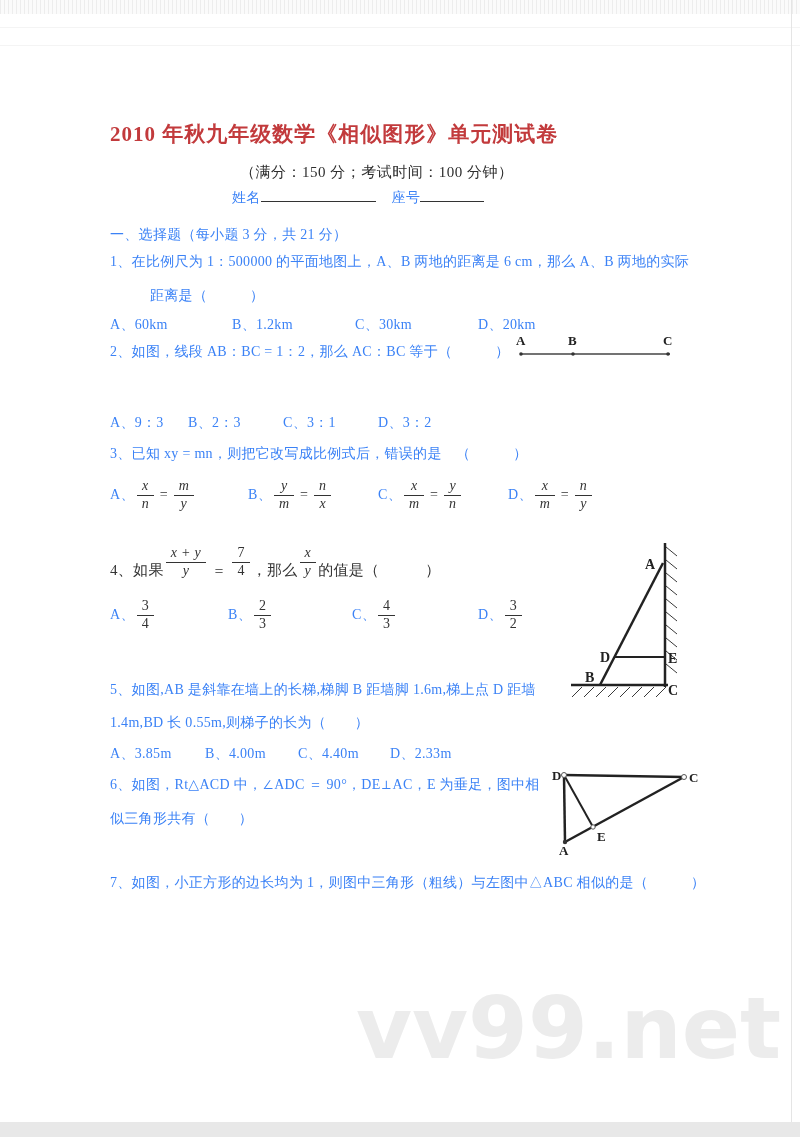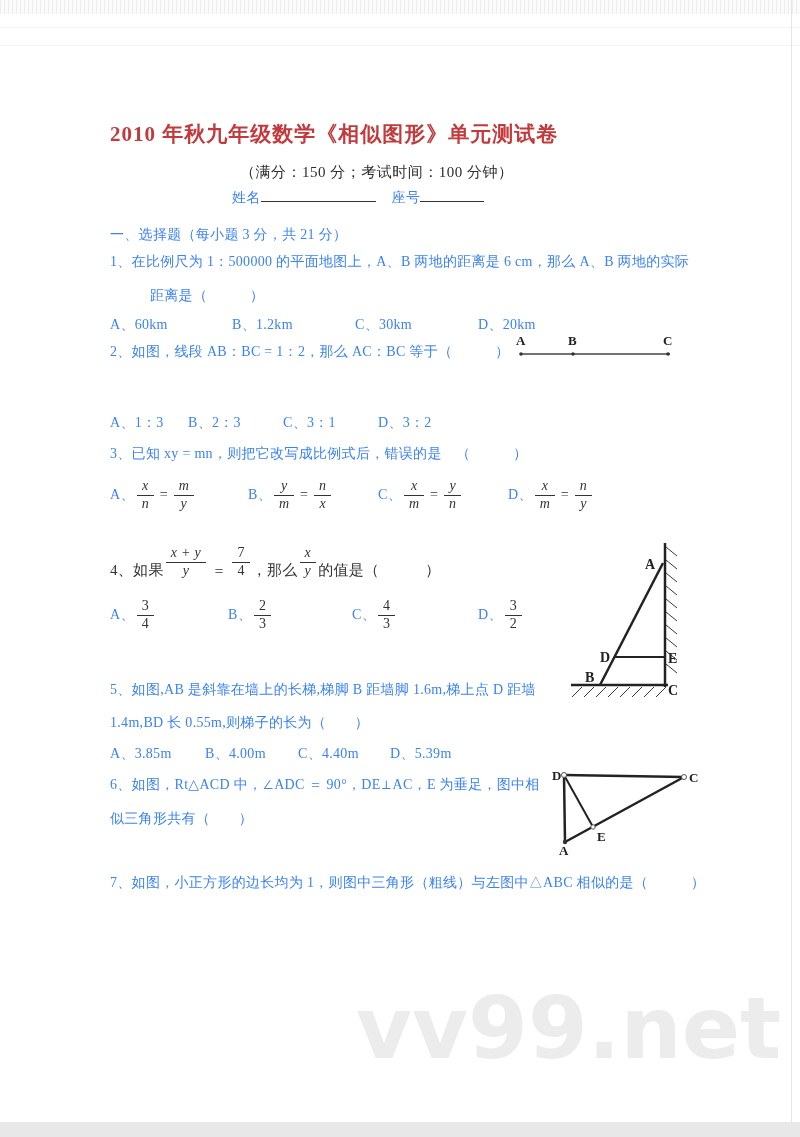--- a/index.html
+++ b/index.html
@@ -62,21 +62,21 @@
   <svg class="abs" style="left:505px;top:330px;" width="180" height="34" viewBox="0 0 180 34">
     <line x1="16" y1="24" x2="165" y2="24" stroke="#444" stroke-width="1.5"></line>
     <circle cx="16" cy="24" r="1.8" fill="#333"></circle>
     <circle cx="68" cy="24" r="1.8" fill="#333"></circle>
     <circle cx="163" cy="24" r="1.8" fill="#333"></circle>
     <text x="11" y="15" font-size="13">A</text>
     <text x="63" y="15" font-size="13">B</text>
     <text x="158" y="15" font-size="13">C</text>
   </svg>
   <div class="optrow" style="top:414px;">
-    <span class="t" style="left:110px;">A、1：3</span>
+    <span class="t" style="left:110px;">A、9：3</span>
     <span class="t" style="left:188px;">B、2：3</span>
     <span class="t" style="left:283px;">C、3：1</span>
     <span class="t" style="left:378px;">D、3：2</span>
   </div>
 
   <div class="abs t" style="left:110px;top:445px;">3、已知 xy = mn，则把它改写成比例式后，错误的是　（　　　）</div>
   <div class="optrow frow" style="top:478px;">
     <span class="opt" style="left:110px;">
       <span class="t">A、</span>
       <span class="frac it">
@@ -209,21 +209,21 @@
     <text x="29" y="147" font-size="14">B</text>
     <text x="112" y="160" font-size="14">C</text>
   </svg>
 
   <div class="abs t" style="left:110px;top:681px;">5、如图,AB 是斜靠在墙上的长梯,梯脚 B 距墙脚 1.6m,梯上点 D 距墙</div>
   <div class="abs t" style="left:110px;top:714px;">1.4m,BD 长 0.55m,则梯子的长为（　　）</div>
   <div class="optrow" style="top:745px;">
     <span class="t" style="left:110px;">A、3.85m</span>
     <span class="t" style="left:205px;">B、4.00m</span>
     <span class="t" style="left:298px;">C、4.40m</span>
-    <span class="t" style="left:390px;">D、5.39m</span>
+    <span class="t" style="left:390px;">D、2.33m</span>
   </div>
 
   <svg class="abs" style="left:548px;top:762px;" width="158" height="96" viewBox="0 0 158 96">
     <line x1="16" y1="13" x2="136" y2="15" stroke="#222" stroke-width="2.5"></line>
     <line x1="16" y1="13" x2="17" y2="80" stroke="#222" stroke-width="2.5"></line>
     <line x1="17" y1="80" x2="136" y2="15" stroke="#222" stroke-width="2.5"></line>
     <line x1="16" y1="13" x2="45" y2="65" stroke="#222" stroke-width="2"></line>
     <circle cx="16" cy="13" r="2.5" fill="#fff" stroke="#555" stroke-width="1"></circle>
     <circle cx="136" cy="15" r="2.5" fill="#fff" stroke="#555" stroke-width="1"></circle>
     <circle cx="45" cy="65" r="2.2" fill="#fff" stroke="#555" stroke-width="1"></circle>

